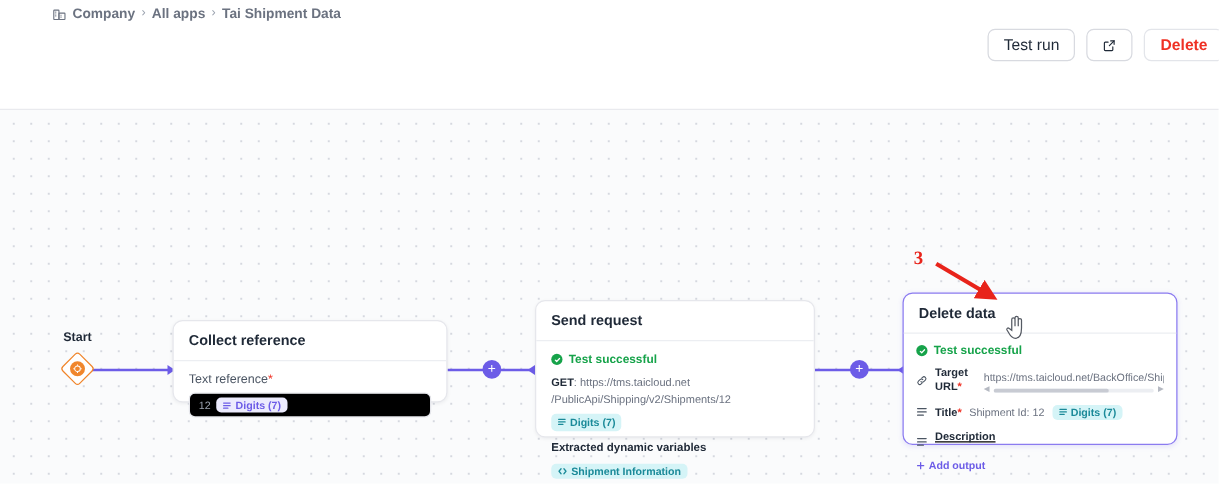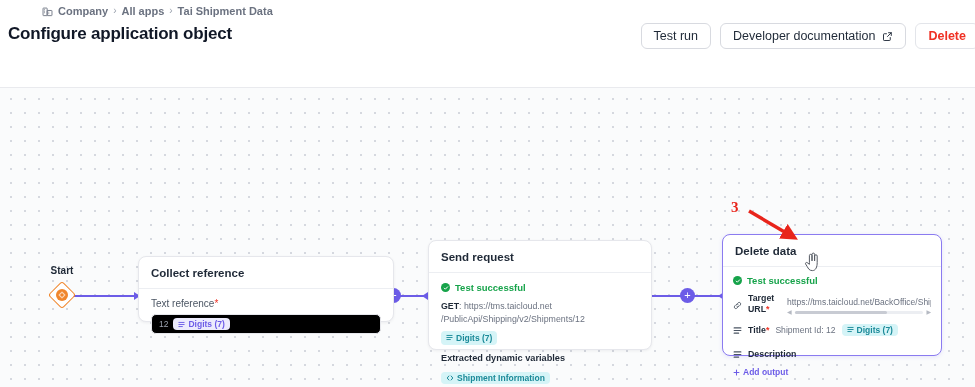--- a/index.html
+++ b/index.html
@@ -212,28 +212,26 @@
           <path d="M3.2 5.4h1.2M3.2 7.6h1.2M3.2 9.8h1.2M9.3 9h1.2M9.3 11.2h1.2"></path>
         </svg>
       </span>
       <span class="bc-item">Company</span>
       <span class="bc-sep">›</span>
       <span class="bc-item">All apps</span>
       <span class="bc-sep">›</span>
       <span class="bc-item last">Tai Shipment Data</span>
     </div>
 
-    <div class="page-title">Configure application object</div>
 
     <div class="hdr-actions">
       <button class="btn">
         <span>Test run</span>
       </button>
       <button class="btn">
-        <span>Developer documentation</span>
         <span style="display:inline-flex;">
           <svg width="11" height="11" viewBox="0 0 16 16" fill="none" stroke="#1f2937" stroke-width="1.35" stroke-linecap="round">
             <path d="M9.5 2.5H13.5V6.5"></path>
             <path d="M13.5 2.5L8 8"></path>
             <path d="M12 9.5v3.3a1 1 0 0 1-1 1H3.2a1 1 0 0 1-1-1V5a1 1 0 0 1 1-1h3.3"></path>
           </svg>
         </span>
       </button>
       <button class="btn btn-danger">
         <span>Delete</span>
@@ -261,21 +259,21 @@
       <div class="start-label">Start</div>
       <div class="start-diamond"></div>
       <div class="start-inner">
         <svg width="8" height="8" viewBox="0 0 12 12" fill="none" stroke="#fff" stroke-width="1.2">
           <circle cx="6" cy="6" r="3.4"></circle>
           <path d="M6 1v1.4M6 9.6V11M1 6h1.4M9.6 6H11"></path>
         </svg>
       </div>
     </div>
 
-    <div class="card" style="left:138px; top:168px; width:256px; height:66px;">
+    <div class="card" style="left:138px; top:168px; width:220px; height:66px;">
       <div class="card-title">Collect reference</div>
       <div class="card-sep"></div>
       <div class="card-body">
         <div class="field-label">
           <span>Text reference</span><span class="req">*</span>
         </div>
         <div class="input-box">
           <span class="var-prefix">12</span>
           <span class="chip chip-violet">
             <span style="display:inline-flex;">
@@ -375,21 +373,21 @@
           <span class="chip chip-cyan">
             <span style="display:inline-flex;">
               <svg width="7" height="7" viewBox="0 0 12 12" fill="none" stroke="currentColor" stroke-width="1.6" stroke-linecap="round">
                 <path d="M1.5 2.5h9M1.5 6h9M1.5 9.5h6"></path>
               </svg>
             </span>
             <span>Digits (7)</span>
           </span>
         </div>
 
-        <div class="out-row" style="align-items:center; margin-bottom:2px;">
+        <div class="out-row" style="align-items:flex-start; margin-bottom:2px;text-decoration:underline;">
           <span class="out-ic">
             <svg width="9" height="9" viewBox="0 0 12 12" fill="none" stroke="currentColor" stroke-width="1.5" stroke-linecap="round">
               <path d="M1.5 2.5h9M1.5 6h9M1.5 9.5h6"></path>
             </svg>
           </span>
           <div class="out-key">Description</div>
         </div>
 
         <div class="add-output">
           <span style="display:inline-flex;">

